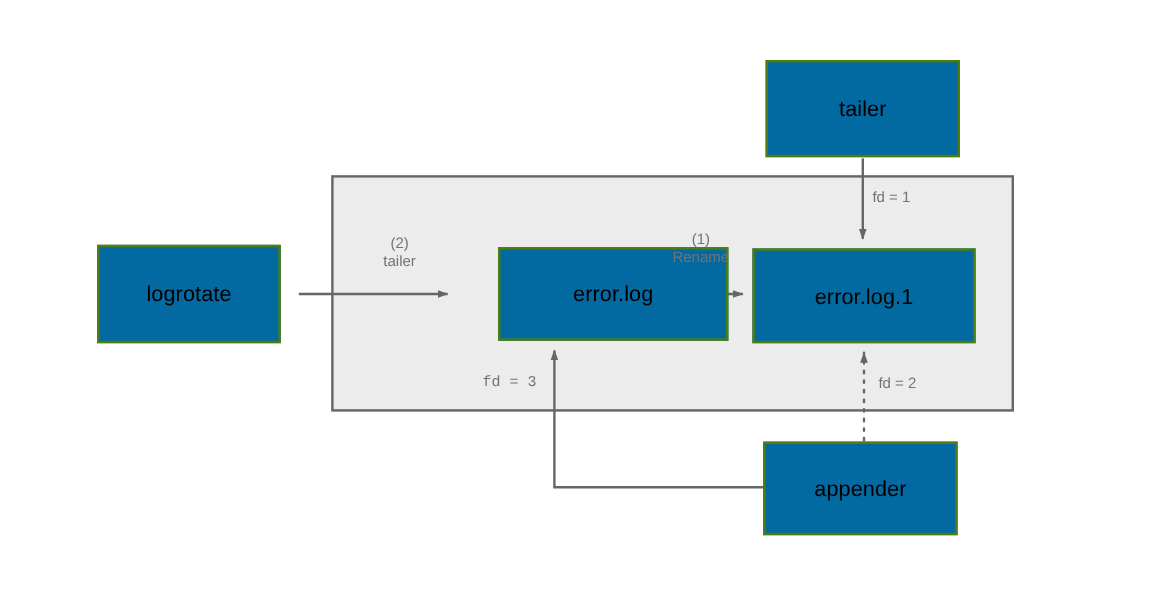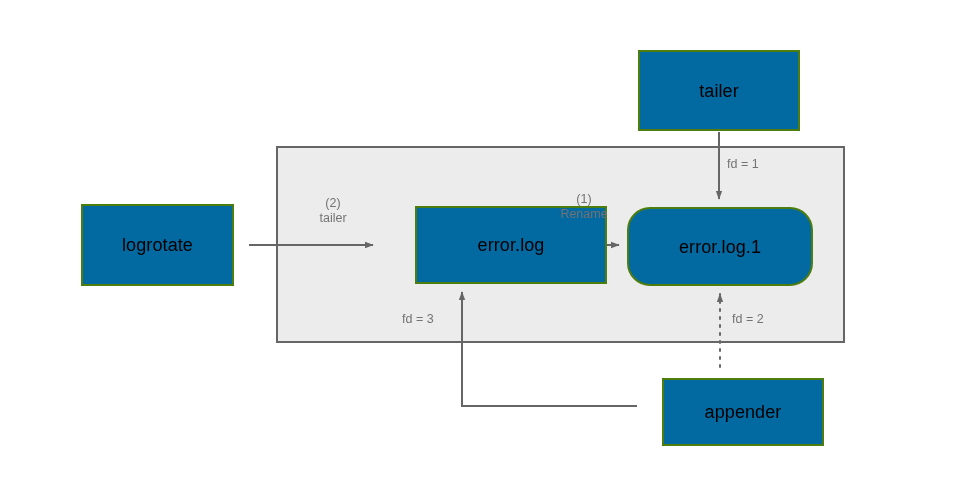--- a/index.html
+++ b/index.html
@@ -45,40 +45,40 @@
     box-sizing: border-box;
     left: 276px;
     top: 146px;
     width: 569px;
     height: 197px;
     background: #ececec;
     border: 2px solid #666666;
   }
   #node-logrotate { left: 81px;  top: 204px; width: 153px; height: 82px; }
   #node-errorlog  { left: 381px; top: 206px; width: 192px; height: 78px; margin-left: 34px; }
-  #node-errorlog1 { left: 627px; top: 207px; width: 186px; height: 79px; border-radius: 23px; }
+  #node-errorlog1 { left: 627px; top: 207px; width: 186px; height: 79px; }
   #node-tailer    { left: 638px; top: 50px;  width: 162px; height: 81px; }
-  #node-appender  { left: 662px; top: 368px; width: 162px; height: 68px; margin-top: 10px; }
+  #node-appender  { left: 636px; top: 368px; width: 162px; height: 78px; }
 
   .edge-label {
     position: absolute;
     color: #737373;
     font-size: 12.5px;
     line-height: 1.18;
     text-align: center;
     white-space: nowrap;
   }
   .edge-label.two-line { text-align: center; }
   .edge-label .l1 { display: block; }
   .edge-label .l2 { display: block; }
 
   #label-create { left: 302px; top: 196px; width: 62px; }
   #label-rename { left: 550px; top: 192px; width: 68px; }
   #label-fd1 { left: 727px; top: 157px; text-align: left; }
-  #label-fd3 { left: 402px; top: 312px; text-align: left; }
+  #label-fd3 { left: 402px; top: 312px; text-align: left; font-family: Liberation Mono, monospace; }
   #label-fd2 { left: 732px; top: 312px; text-align: center; }
 </style>
 </head>
 <body>
 
 <div id="canvas">
 
   <div id="container-group"></div>
 
   <svg id="wires" viewBox="0 0 964 493" width="964" height="493" aria-hidden="true">

